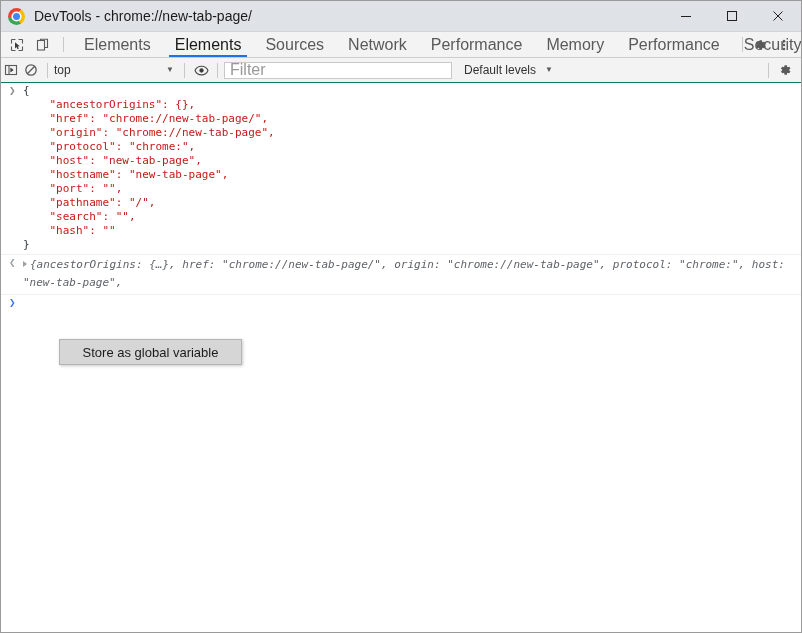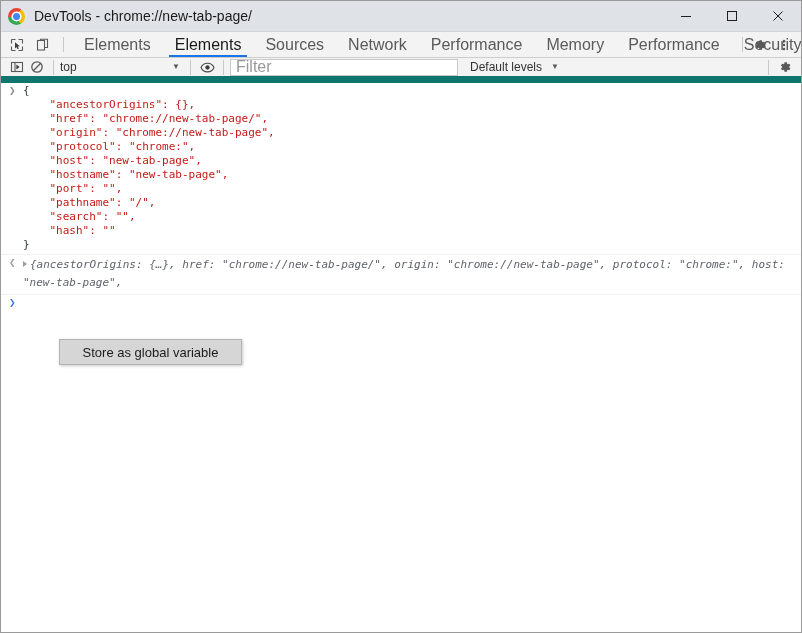--- a/index.html
+++ b/index.html
@@ -155,25 +155,24 @@
     height: 22px;
     display: flex;
     align-items: center;
     justify-content: center;
   }
 
   
   .console-toolbar {
     height: 25px;
     background: #f3f3f3;
-    border-bottom: 7px solid #0f766e;
-    display: flex;
-    align-items: center;
-    box-sizing: border-box;
-    padding-left: 6px;
+    border-bottom: 1px solid #0f766e;
+    display: flex;
+    align-items: center;
+    box-sizing: border-box;
   }
   .ct-icon {
     width: 20px;
     height: 20px;
     display: flex;
     align-items: center;
     justify-content: center;
     flex: 0 0 auto;
   }
   .ct-sep {

